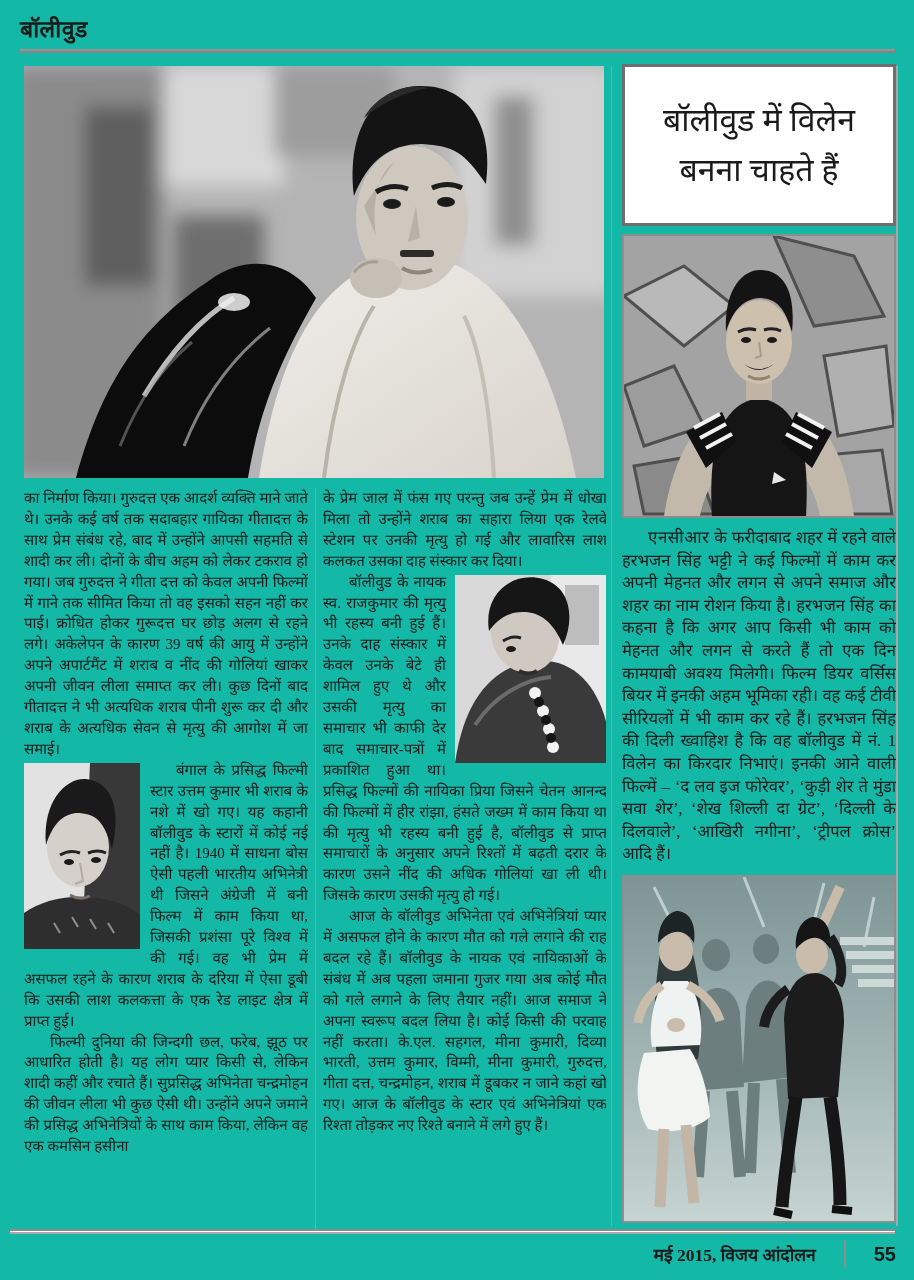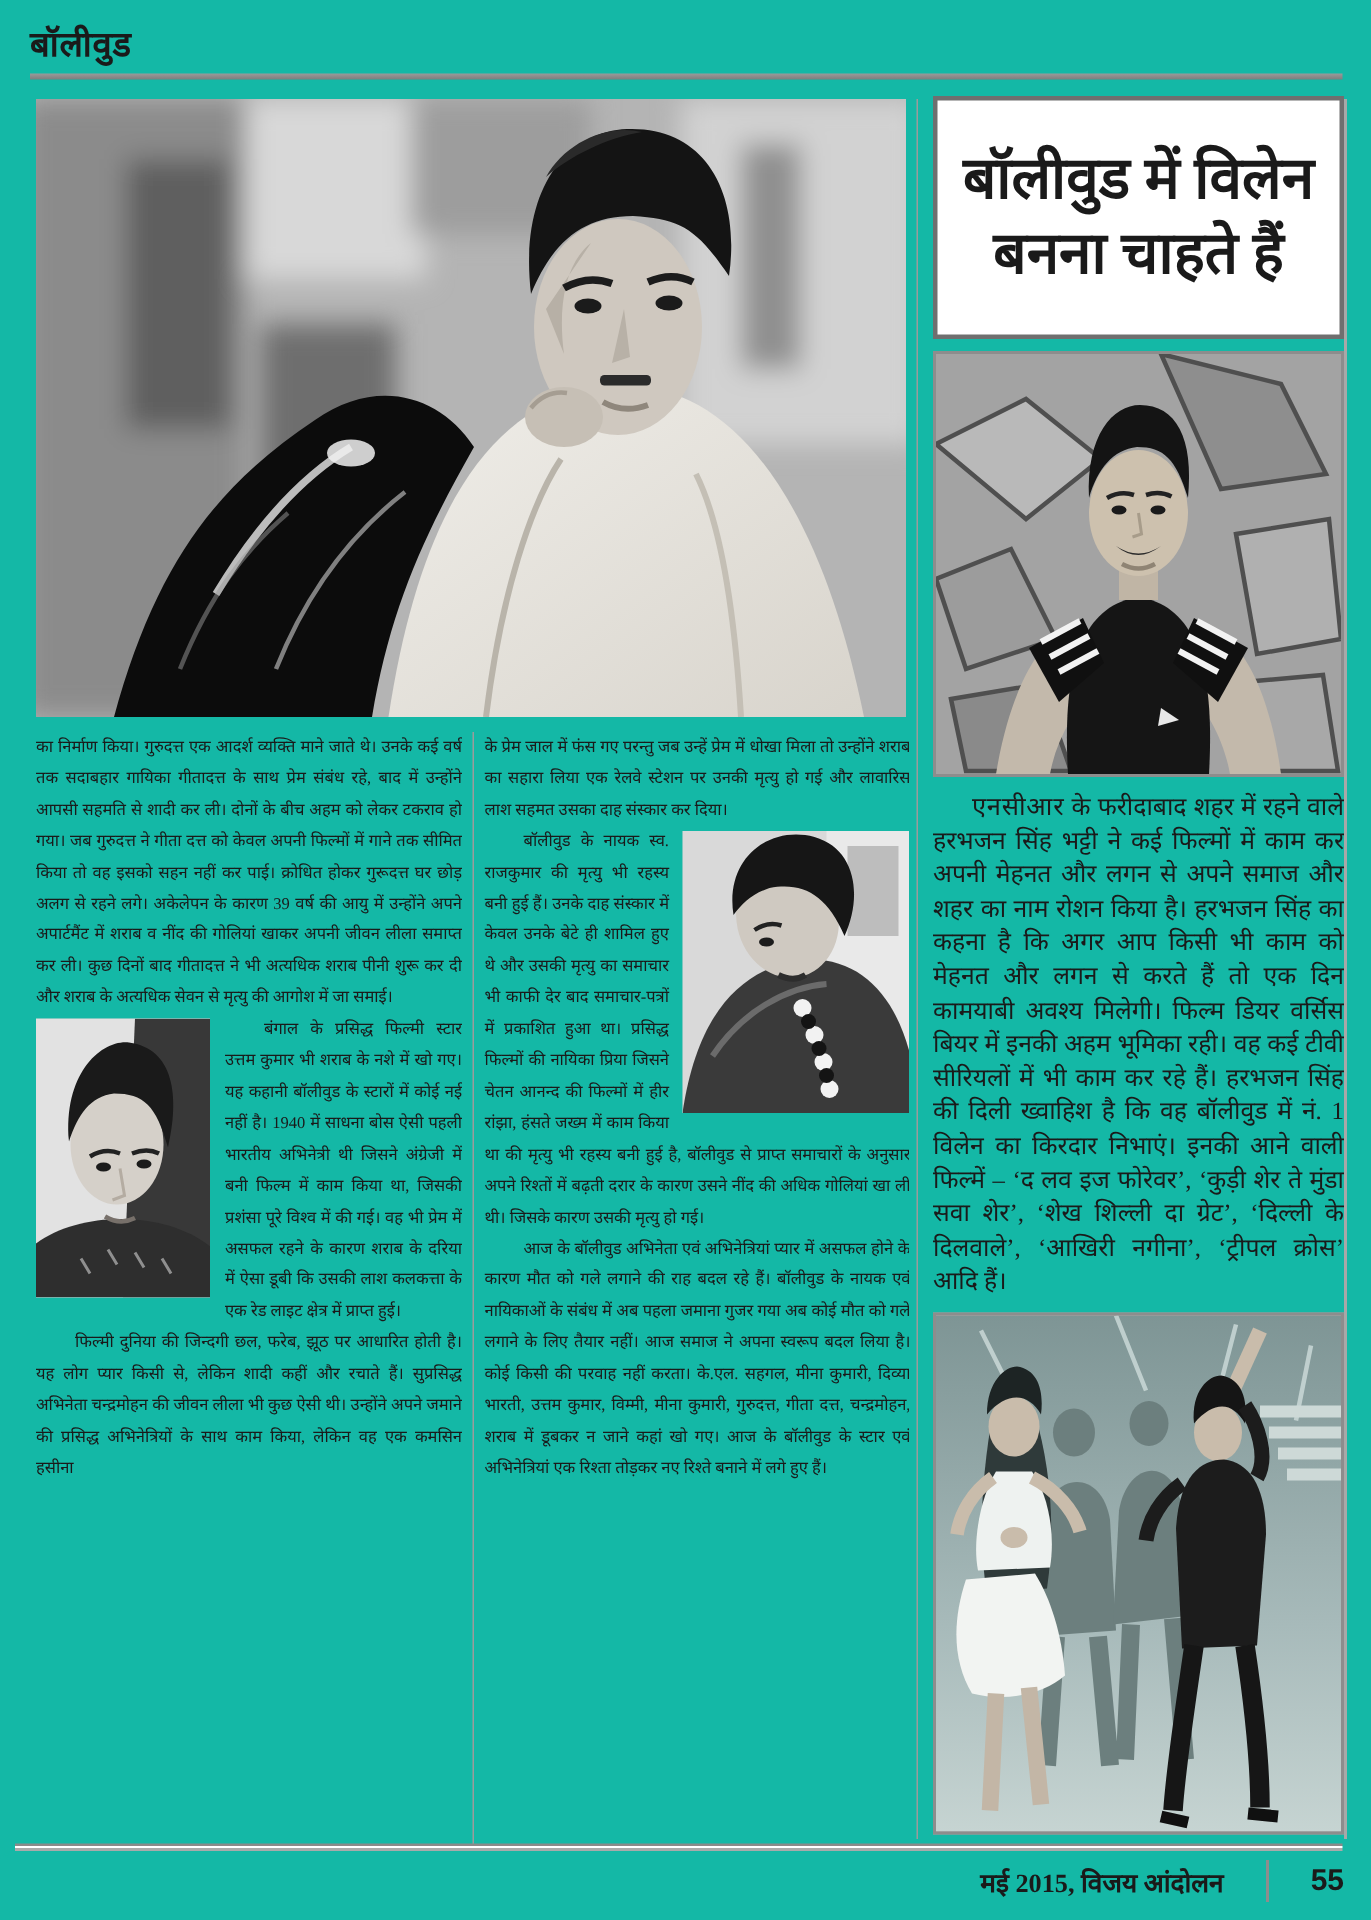--- a/index.html
+++ b/index.html
@@ -19,38 +19,38 @@
   .main{position:absolute;left:0;top:0;width:588px;height:1166px;overflow:hidden;}
   .main-sidebar-rule{position:absolute;left:591px;top:2px;width:1px;height:1160px;background:#9b9b9b;}
   .page-edge-rule{position:absolute;left:876px;top:2px;width:2px;height:1160px;background:#a8a8a8;}
 
   .hero{position:absolute;left:4px;top:2px;width:580px;height:412px;background:#b9b9b9;overflow:hidden;}
   .hero svg{display:block;width:100%;height:100%;}
 
   
   .cols{position:absolute;left:4px;top:424px;width:582px;height:742px;overflow:hidden;}
   .col{position:absolute;top:0;width:284px;height:742px;overflow:hidden;
-       text-align:justify;font-size:11px;line-height:20.9px;}
+       text-align:justify;font-size:15px;line-height:20.9px;}
   .col-left{left:0;}
   .col-rule{position:absolute;left:291px;top:0;width:1px;height:742px;background:#9b9b9b;}
   .col-mid{left:299px;}
   .col p{margin:0;}
   .col p.ind{text-indent:26px;}
 
   .float-photo{overflow:hidden;background:#cfcfcf;}
   .float-photo svg{display:block;width:100%;height:100%;}
   .fl-left{float:left;width:116px;height:186px;margin:3px 10px 2px 0;}
   .fl-right{float:right;width:152px;height:188px;margin:3px 0 2px 9px;}
 
   
   .sidebar{position:absolute;left:602px;top:0;width:274px;height:1166px;overflow:hidden;}
   .headline-box{box-sizing:border-box;width:274px;height:162px;border:3px solid #6f6f6f;
                 background:#fff;display:flex;flex-direction:column;justify-content:center;
                 align-items:center;gap:2px;}
-  .headline-box .hl{font-size:39px;line-height:48px;font-weight:bold;white-space:nowrap;}
+  .headline-box .hl{font-size:32px;line-height:48px;font-weight:normal;white-space:nowrap;}
   .side-photo{box-sizing:border-box;border:2px solid #8d8d8d;background:#a9a9a9;overflow:hidden;}
   .side-photo svg{display:block;width:100%;height:100%;}
   .photo-harbhajan{margin-top:8px;width:274px;height:284px;}
   .photo-dance{margin-top:9px;width:274px;height:348px;}
   .side-text{margin-top:9px;text-align:justify;font-size:16.5px;line-height:22.6px;}
   .side-text .lead{font-weight:normal;font-size:17px;letter-spacing:.5px;}
   .side-text p{margin:0;text-indent:26px;}
 
   
   .footer-rule{position:absolute;left:10px;top:1229px;width:885px;height:5px;
@@ -144,21 +144,21 @@
               <path d="M56 100 l3 18 -8 3" stroke="#b4aca2" stroke-width="2" fill="none"></path>
               <path d="M46 132 q10 6 20 1" stroke="#77706a" stroke-width="3" fill="none"></path>
             </svg>
               </span><span>बंगाल के प्रसिद्ध फिल्मी स्टार उत्तम कुमार भी शराब के नशे में खो गए। यह कहानी बॉलीवुड के स्टारों में कोई नई नहीं है। 1940 में साधना बोस ऐसी पहली भारतीय अभिनेत्री थी जिसने अंग्रेजी में बनी फिल्म में काम किया था, जिसकी प्रशंसा पूरे विश्व में की गई। वह भी प्रेम में असफल रहने के कारण शराब के दरिया में ऐसा डूबी कि उसकी लाश कलकत्ता के एक रेड लाइट क्षेत्र में प्राप्त हुई।</span></p>
           <p class="ind"><span>फिल्मी दुनिया की जिन्दगी छल, फरेब, झूठ पर आधारित होती है। यह लोग प्यार किसी से, लेकिन शादी कहीं और रचाते हैं। सुप्रसिद्ध अभिनेता चन्द्रमोहन की जीवन लीला भी कुछ ऐसी थी। उन्होंने अपने जमाने की प्रसिद्ध अभिनेत्रियों के साथ काम किया, लेकिन वह एक कमसिन हसीना</span></p>
         </div>
 
         <div class="col-rule"></div>
 
         <div class="col col-mid">
-          <p><span>के प्रेम जाल में फंस गए परन्तु जब उन्हें प्रेम में धोखा मिला तो उन्होंने शराब का सहारा लिया एक रेलवे स्टेशन पर उनकी मृत्यु हो गई और लावारिस लाश सहमत उसका दाह संस्कार कर दिया।</span></p>
+          <p><span>के प्रेम जाल में फंस गए परन्तु जब उन्हें प्रेम में धोखा मिला तो उन्होंने शराब का सहारा लिया एक रेलवे स्टेशन पर उनकी मृत्यु हो गई और लावारिस लाश कलकत उसका दाह संस्कार कर दिया।</span></p>
           <p class="ind"><span class="float-photo fl-right">
                 <svg viewBox="0 0 152 188" preserveAspectRatio="none" aria-hidden="true">
               <rect width="152" height="188" fill="#d9d9d9"></rect>
               <rect x="96" y="0" width="56" height="188" fill="#e9e9e9"></rect>
               <rect x="110" y="10" width="34" height="60" fill="#bdbdbd"></rect>
               <path d="M0 188 C10 120 40 92 78 86 C118 82 142 110 152 150 L152 188 Z" fill="#3a3a3a"></path>
               <path d="M20 150 C40 120 70 104 96 102" stroke="#6b6b6b" stroke-width="4" fill="none"></path>
               <ellipse cx="70" cy="58" rx="34" ry="40" fill="#cfc9c1" transform="rotate(-12 70 58)"></ellipse>
               <path d="M34 56 C28 18 58 -4 88 4 C116 12 120 44 108 70 C96 42 80 34 58 38 C46 42 40 48 34 56 Z" fill="#161616"></path>
               <path d="M48 66 q9 -6 18 -3" stroke="#222" stroke-width="3" fill="none"></path>

